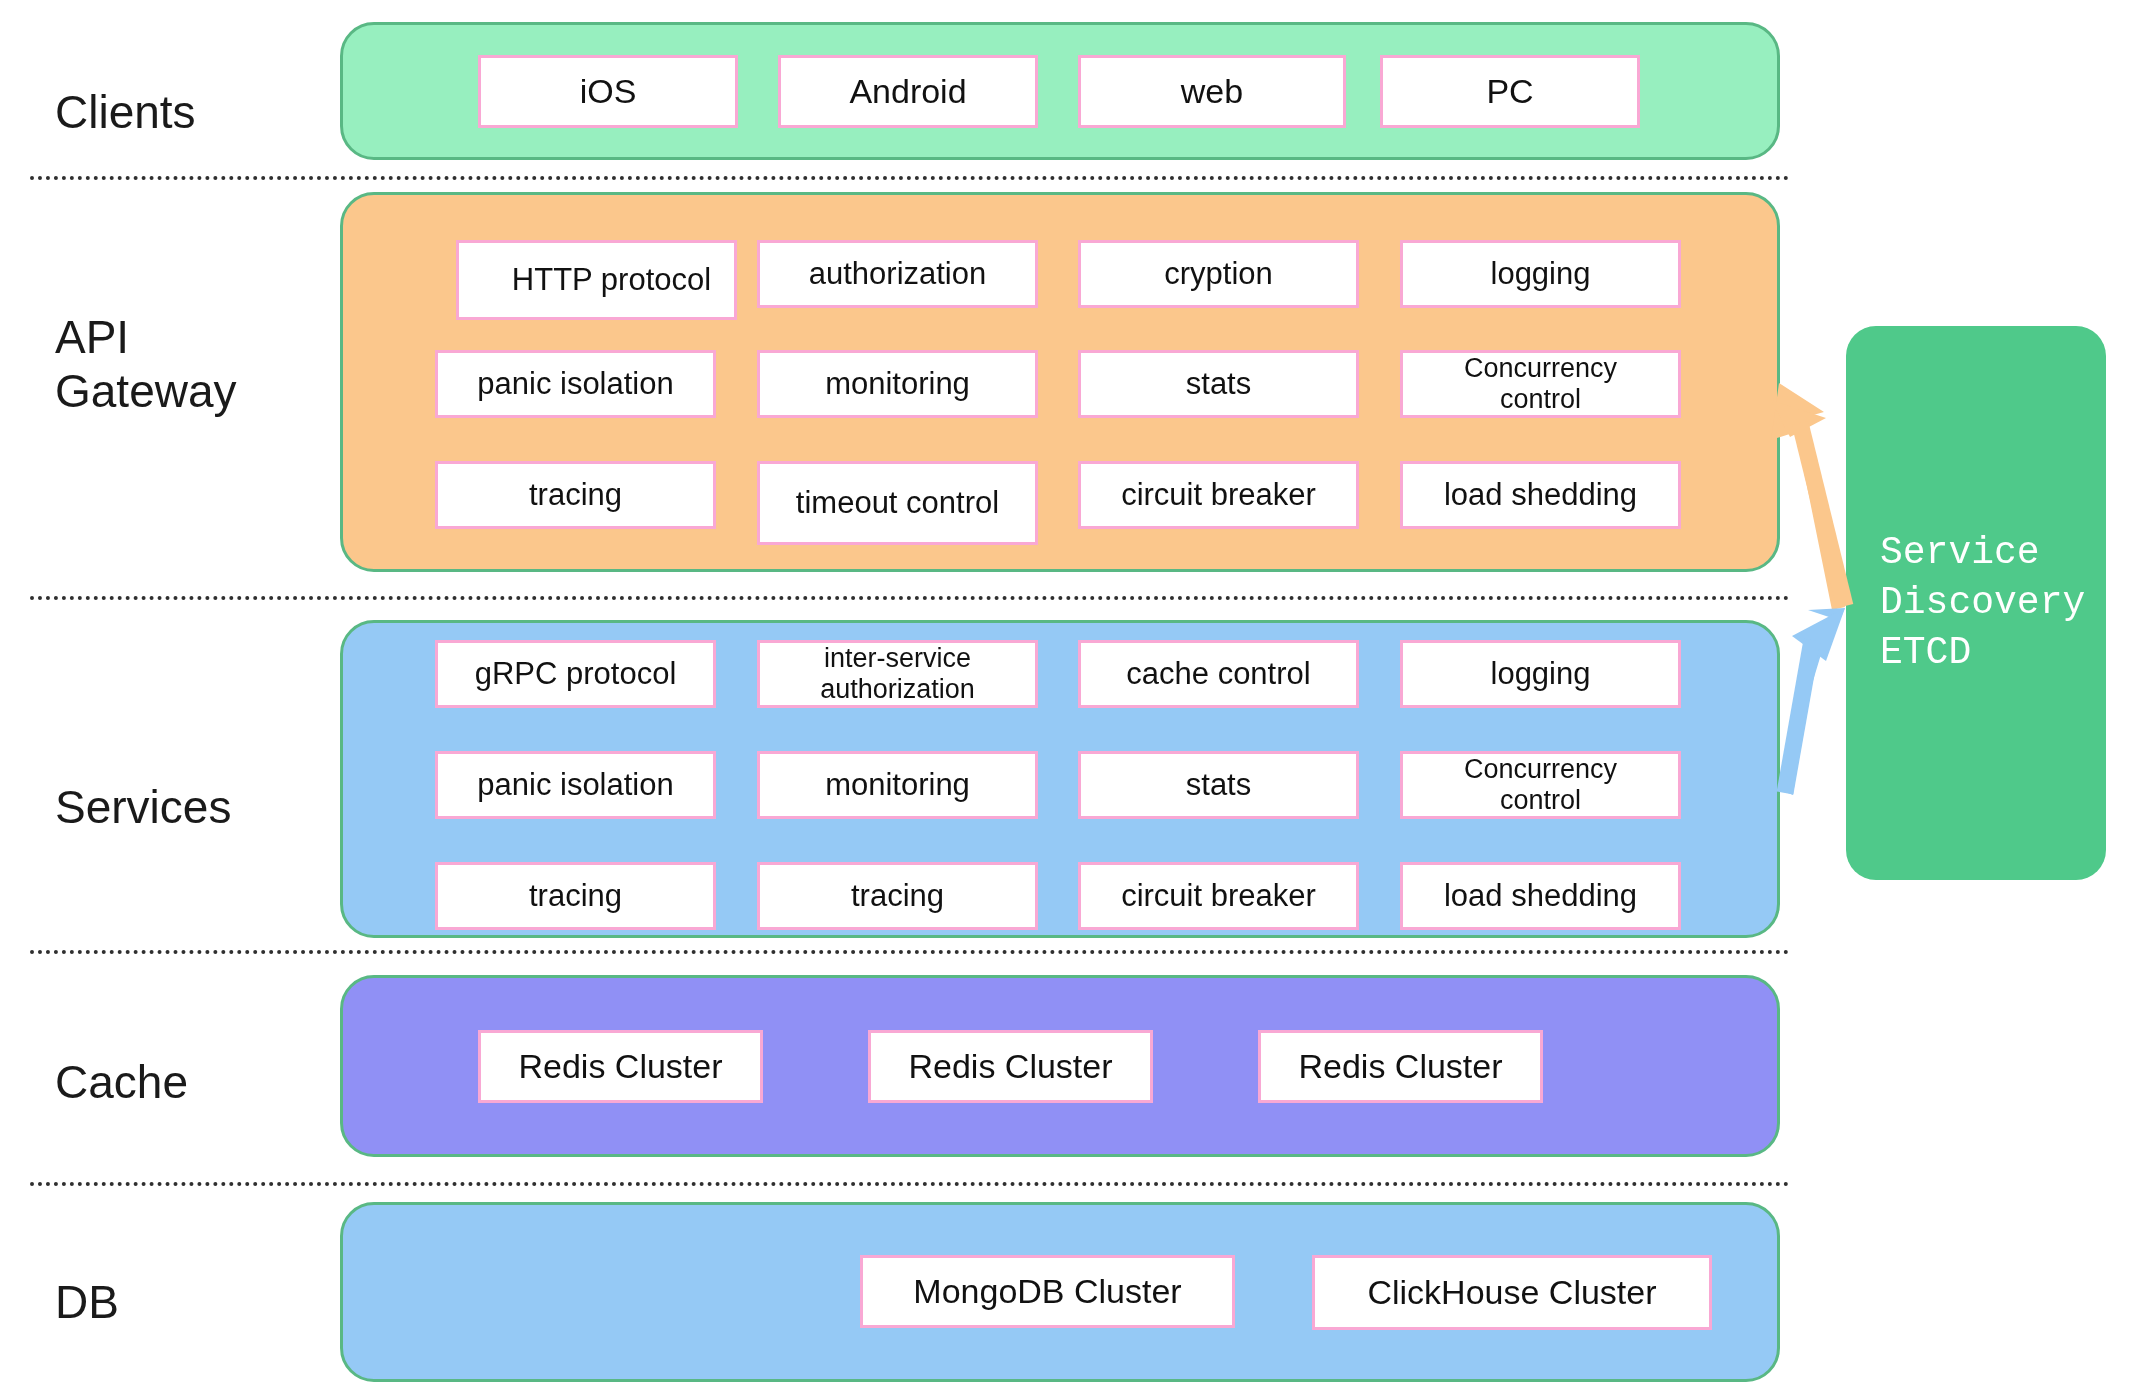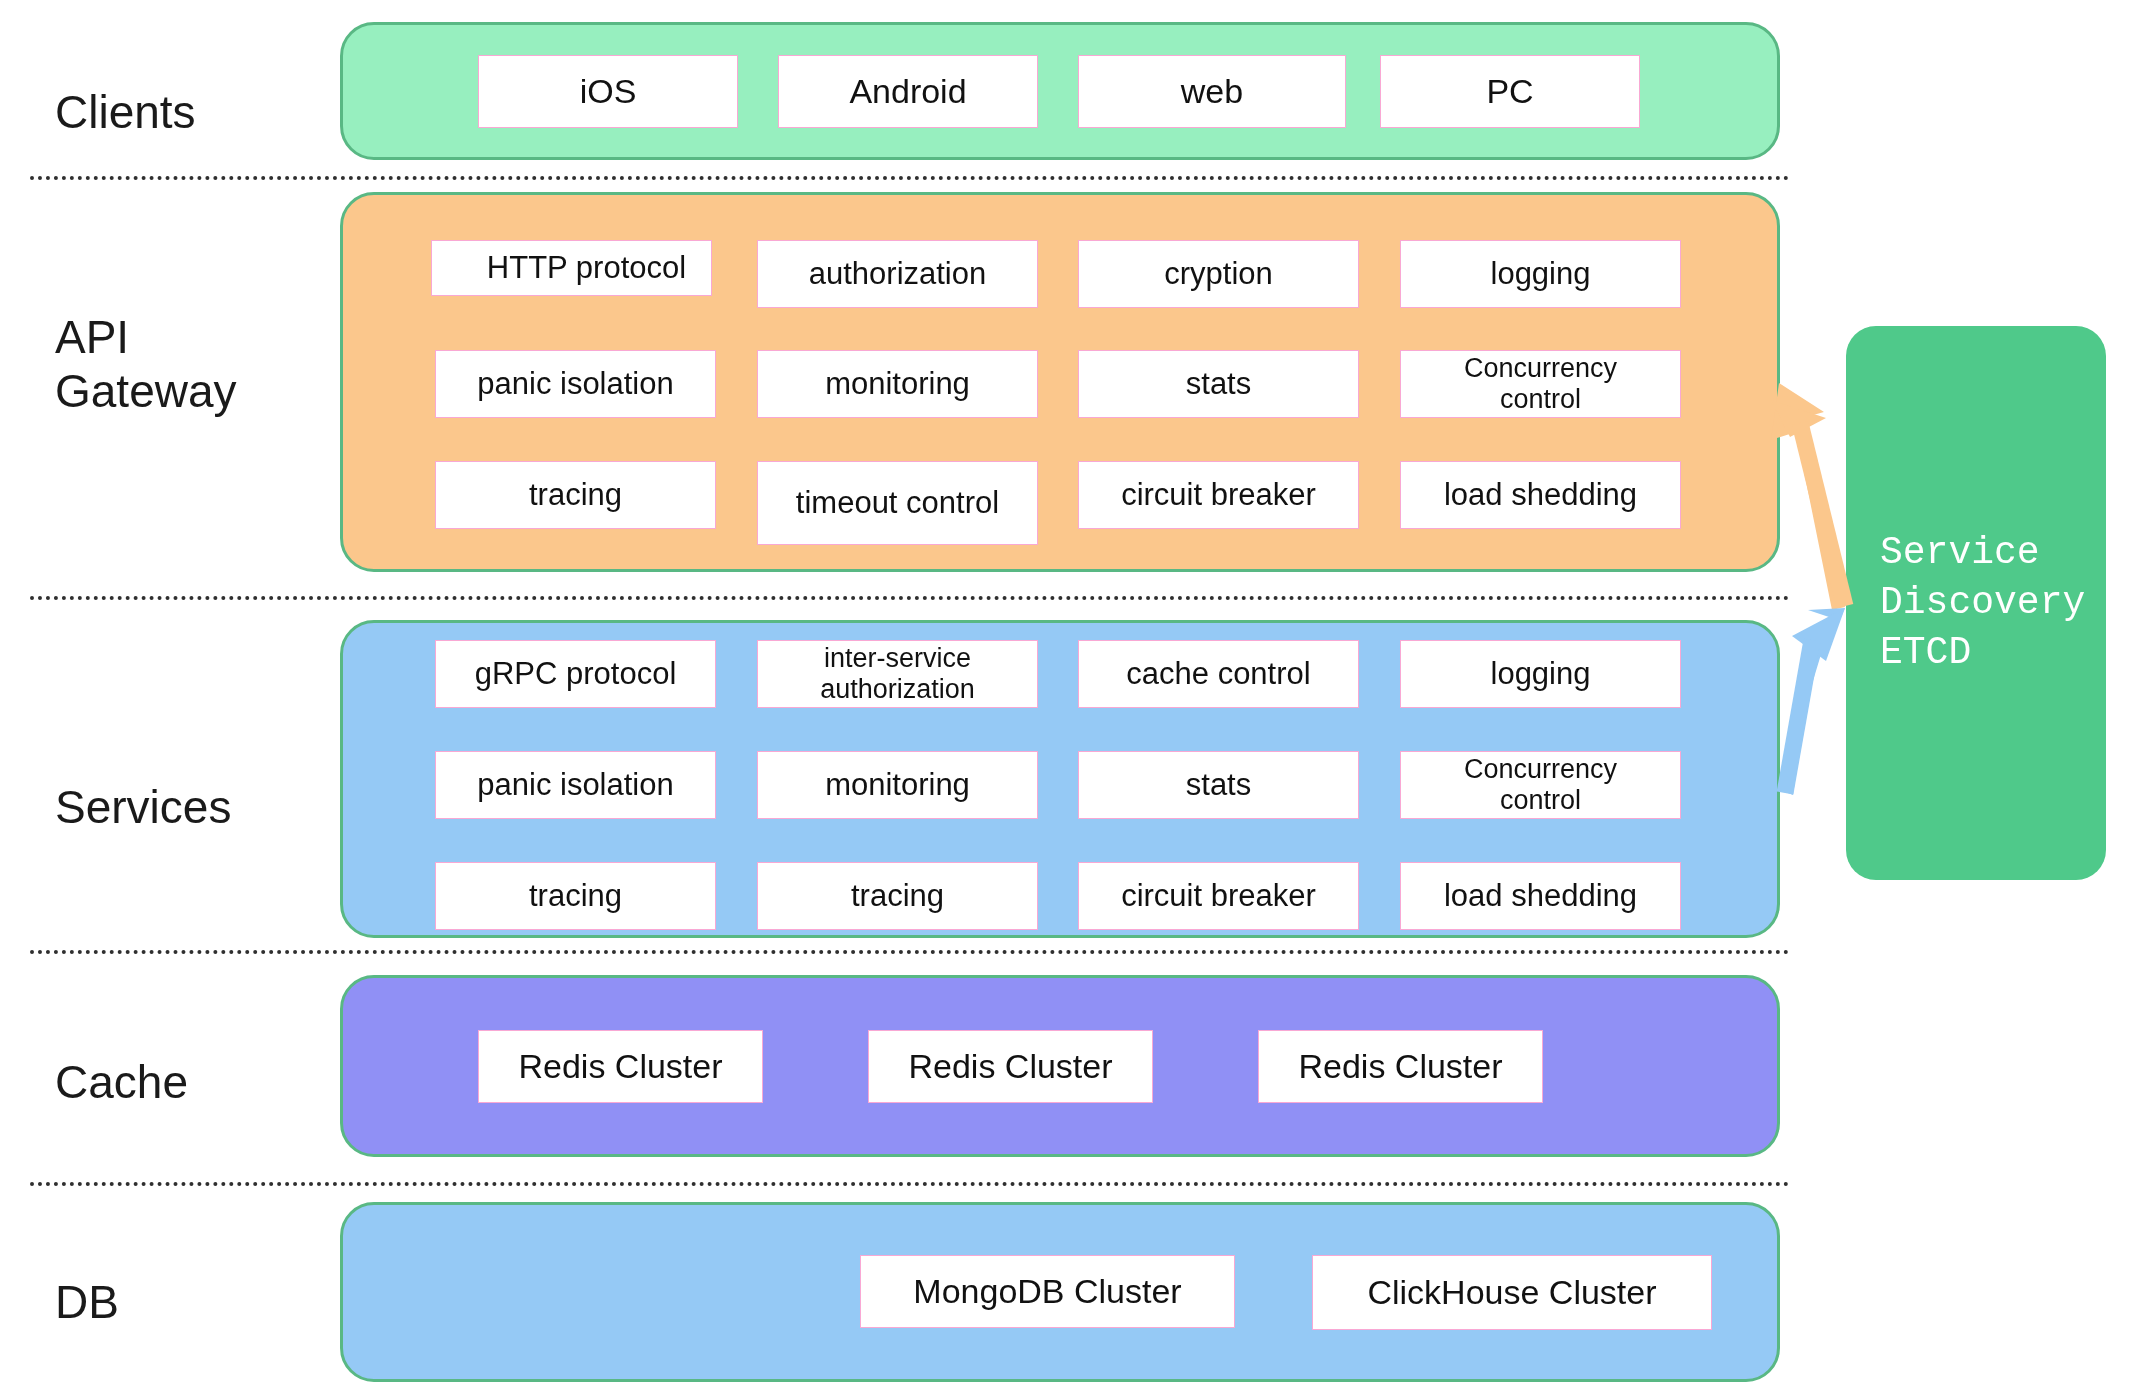--- a/index.html
+++ b/index.html
@@ -50,21 +50,21 @@
   .band-clients  { background: #97efbf; }
   .band-gateway  { background: #fbc78c; }
   .band-services { background: #95c9f5; }
   .band-cache    { background: #9090f5; }
   .band-db       { background: #95c9f5; }
 
   
   .item {
     position: absolute;
     background: #ffffff;
-    border: 1px solid #f9a8d4;
+    border: 3px solid #f9a8d4;
     box-sizing: border-box;
     display: flex;
     align-items: center;
     justify-content: center;
     text-align: center;
     color: #111111;
     font-family: "Liberation Sans", sans-serif;
     line-height: 1.16;
     white-space: pre-line;
   }
@@ -116,21 +116,21 @@
   <div class="separator" style="top:1182px;"></div>
 
   <div class="band band-clients" style="left:340px; top:22px; width:1440px; height:138px;"></div>
   <div class="item s-lg" style="left:478px; top:55px; width:260px; height:73px;">iOS</div>
   <div class="item s-lg" style="left:778px; top:55px; width:260px; height:73px;">Android</div>
   <div class="item s-lg" style="left:1078px; top:55px; width:268px; height:73px;">web</div>
   <div class="item s-lg" style="left:1380px; top:55px; width:260px; height:73px;">PC</div>
 
   <div class="band band-gateway" style="left:340px; top:192px; width:1440px; height:380px;"></div>
 
-  <div class="item s-md" style="left:431px; top:240px; width:281px; height:56px;padding-left:30px;">HTTP protocol</div>
+  <div class="item s-md" style="left:456px; top:240px; width:281px; height:80px;padding-left:30px;">HTTP protocol</div>
   <div class="item s-md" style="left:757px; top:240px; width:281px; height:68px;">authorization</div>
   <div class="item s-md" style="left:1078px; top:240px; width:281px; height:68px;">cryption</div>
   <div class="item s-md" style="left:1400px; top:240px; width:281px; height:68px;">logging</div>
 
   <div class="item s-md" style="left:435px; top:350px; width:281px; height:68px;">panic isolation</div>
   <div class="item s-md" style="left:757px; top:350px; width:281px; height:68px;">monitoring</div>
   <div class="item s-md" style="left:1078px; top:350px; width:281px; height:68px;">stats</div>
   <div class="item s-sm" style="left:1400px; top:350px; width:281px; height:68px;">Concurrency
 control</div>
 

